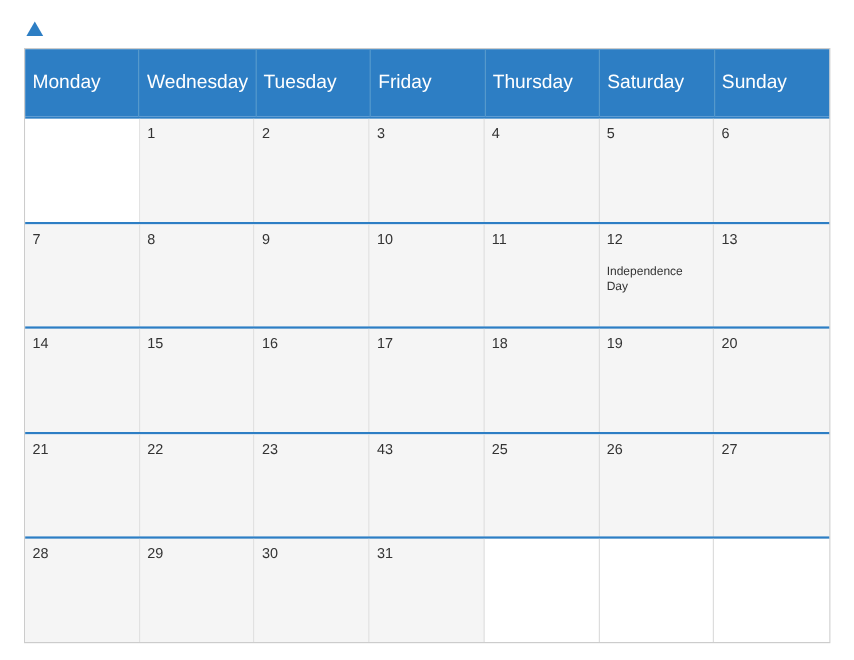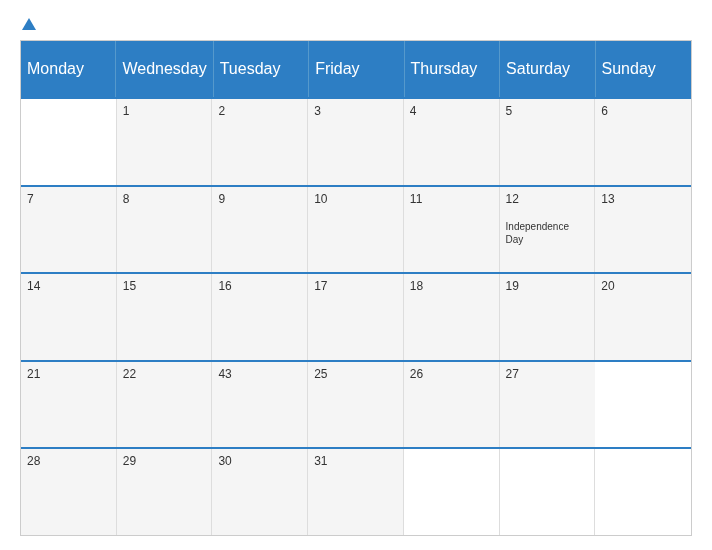--- a/index.html
+++ b/index.html
@@ -236,20 +236,23 @@
           </div>
         </div>
         <div class="week-row">
           <div class="day-cell">
             <span class="day-number">21</span>
           </div>
           <div class="day-cell">
             <span class="day-number">22</span>
           </div>
           <div class="day-cell">
+            <span class="day-number">23</span>
+          </div>
+          <div class="day-cell">
             <span class="day-number">43</span>
           </div>
           <div class="day-cell">
             <span class="day-number">25</span>
           </div>
           <div class="day-cell">
             <span class="day-number">26</span>
           </div>
           <div class="day-cell">
             <span class="day-number">27</span>

